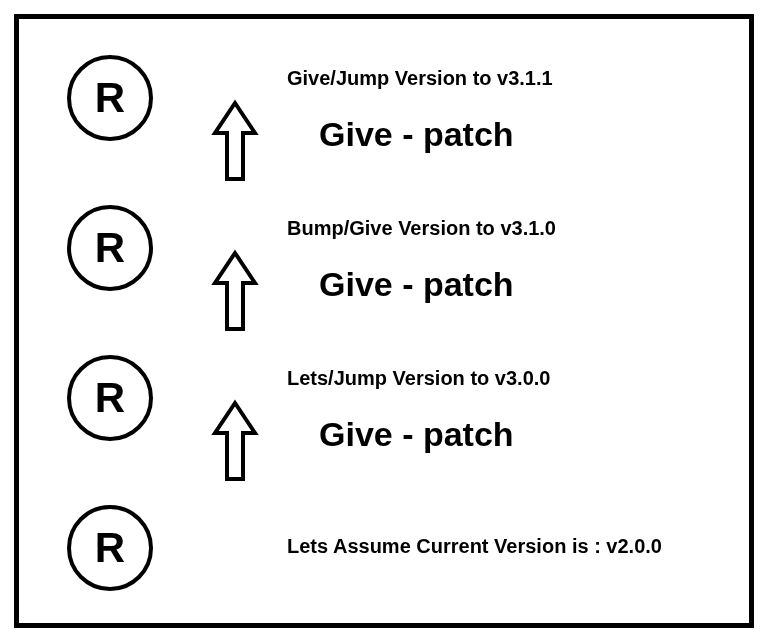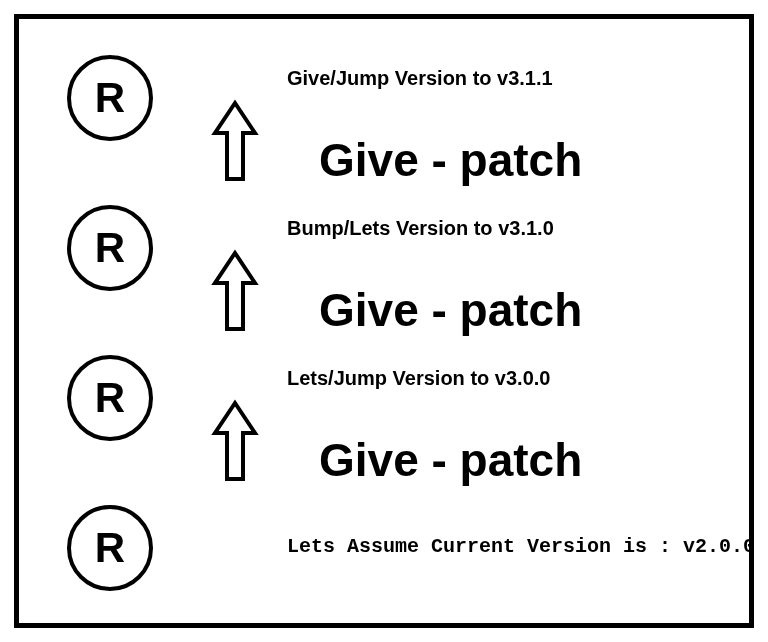--- a/index.html
+++ b/index.html
@@ -41,31 +41,29 @@
       height: 88px;
     }
     .bump-label {
       position: absolute;
       font-size: 20px;
       font-weight: bold;
       white-space: nowrap;
     }
     .give-label {
       position: absolute;
-      font-size: 46px;
+      font-size: 34px;
       font-weight: bold;
       white-space: nowrap;
-      margin-top: 18px;
     }
     .assume-label {
       position: absolute;
       font-size: 20px;
       font-weight: bold;
       white-space: nowrap;
-      font-family: Liberation Mono, monospace;
     }
   </style>
 </head>
 <body>
 
 <div class="frame">
 
   <div class="node-circle" style="left:48px; top:36px;">
     <span class="node-letter">R</span>
   </div>
@@ -85,21 +83,21 @@
   <svg class="arrow" style="left:192px; top:230px;" viewBox="0 0 48 88">
     <path d="M24 4 L44 34 L32 34 L32 80 L16 80 L16 34 L4 34 Z" fill="#fff" stroke="#000" stroke-width="4" stroke-linejoin="miter"></path>
   </svg>
   <svg class="arrow" style="left:192px; top:380px;" viewBox="0 0 48 88">
     <path d="M24 4 L44 34 L32 34 L32 80 L16 80 L16 34 L4 34 Z" fill="#fff" stroke="#000" stroke-width="4" stroke-linejoin="miter"></path>
   </svg>
 
   <div class="bump-label" style="left:268px; top:48px;">Give/Jump Version to v3.1.1</div>
   <div class="give-label" style="left:300px; top:96px;">Give - patch</div>
 
-  <div class="bump-label" style="left:268px; top:198px;">Bump/Lets Version to v3.1.0</div>
+  <div class="bump-label" style="left:268px; top:198px;">Bump/Give Version to v3.1.0</div>
   <div class="give-label" style="left:300px; top:246px;">Give - patch</div>
 
   <div class="bump-label" style="left:268px; top:348px;">Lets/Jump Version to v3.0.0</div>
   <div class="give-label" style="left:300px; top:396px;">Give - patch</div>
 
   <div class="assume-label" style="left:268px; top:516px;">Lets Assume Current Version is : v2.0.0</div>
 
 </div>
 
 </body></html>

